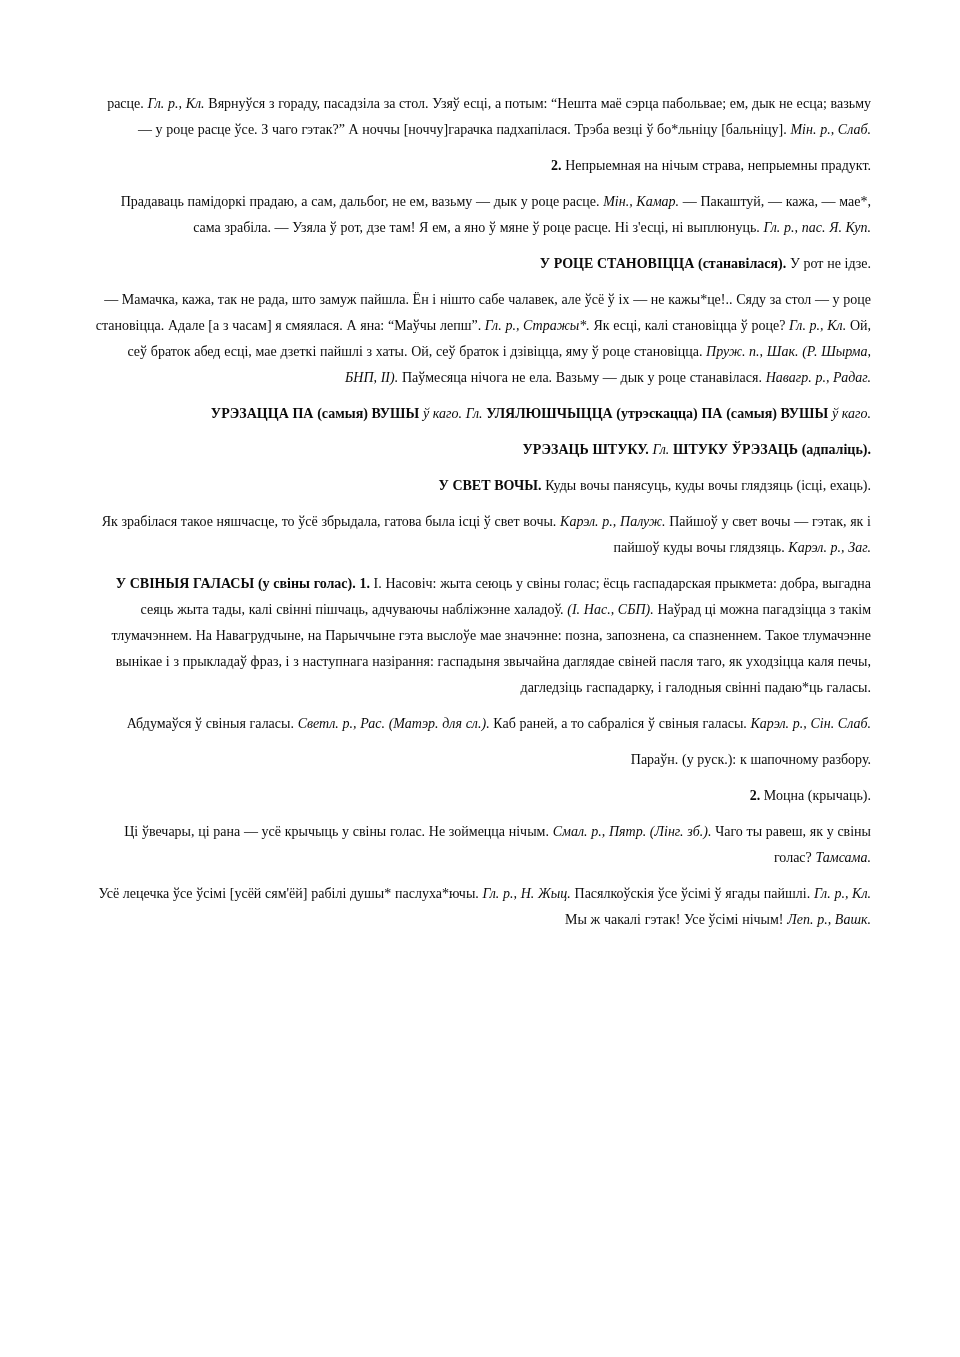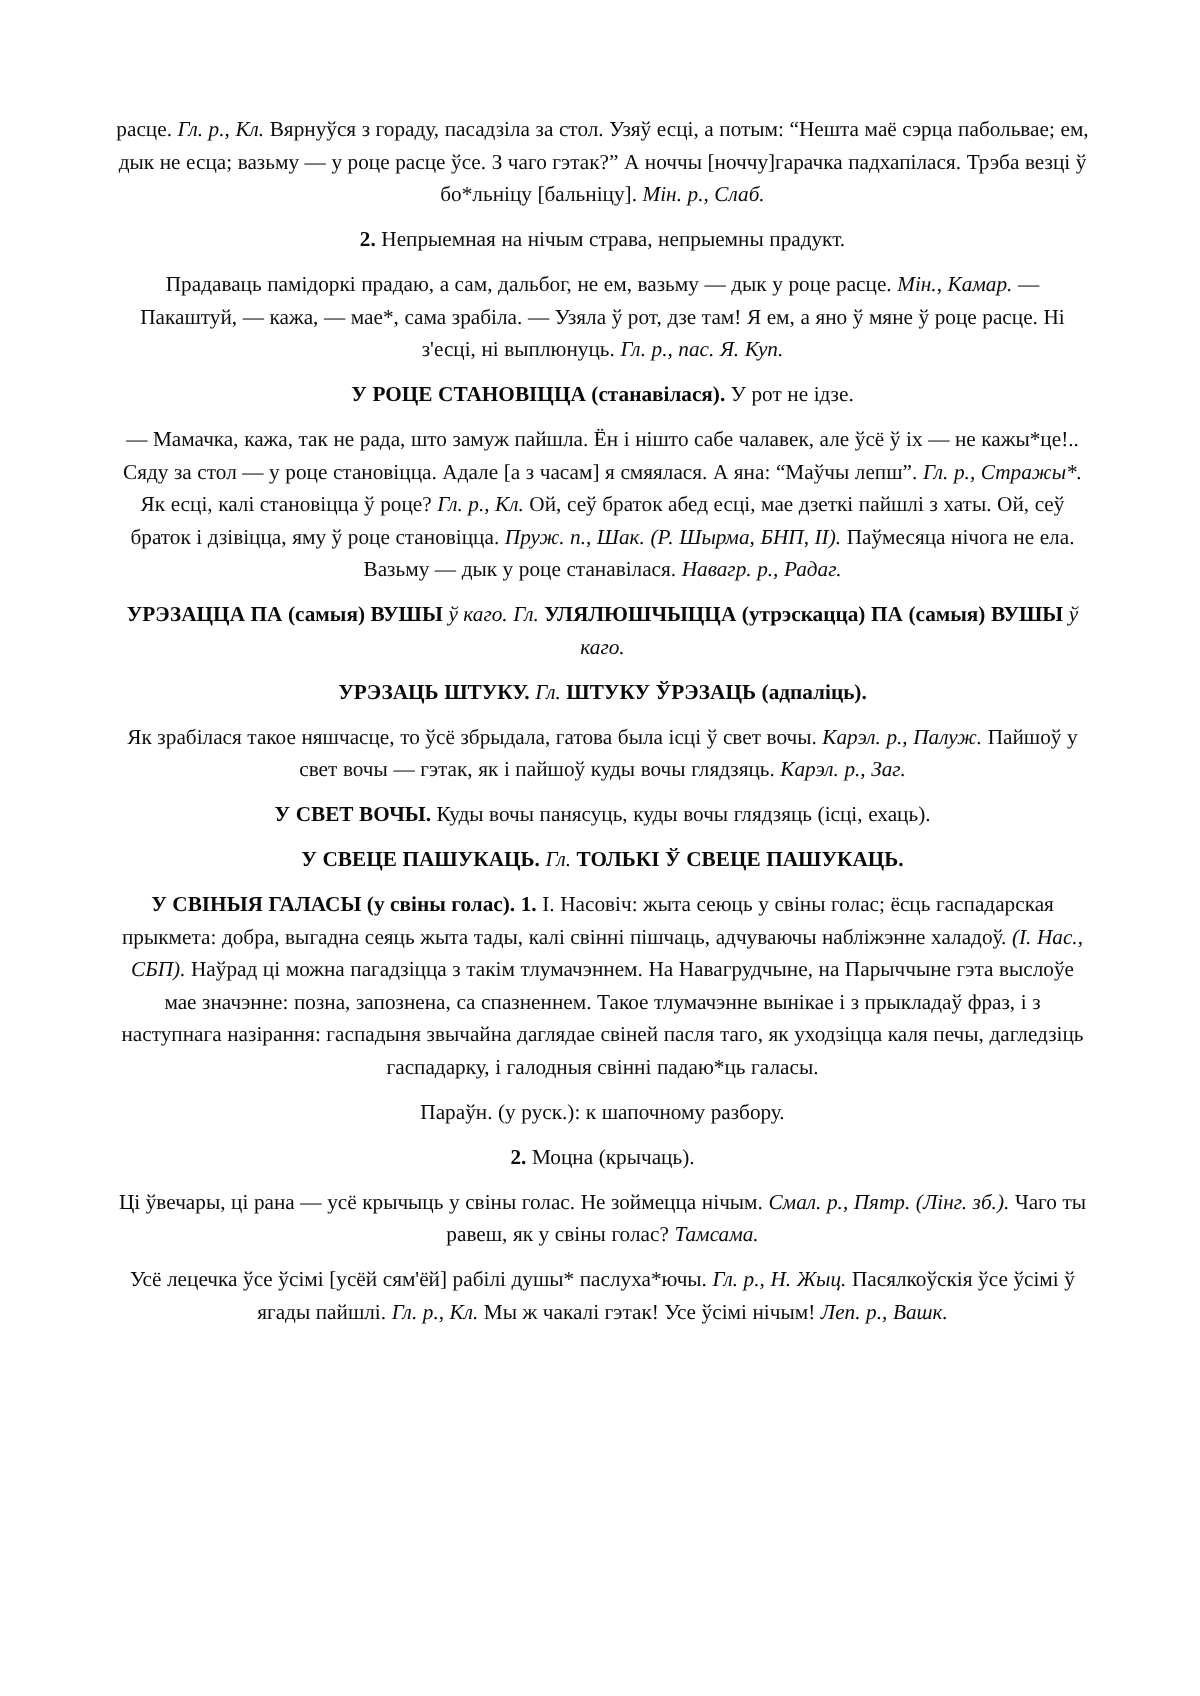--- a/index.html
+++ b/index.html
@@ -18,44 +18,44 @@
     width: 960px; height: 1357px;
     background: #ffffff;
   }
   .doc {
     position: absolute;
     top: 91px;
     left: 93px;
     width: 778px;
   }
   p.para {
-    font-size: 17px;
+    font-size: 14px;
     line-height: 26px;
     margin: 0 0 10px 0;
-    text-align: center;
+    text-align: right;
     word-spacing: 0.2px;
   }
   .r-n  { font-style: normal; font-weight: normal; }
   .r-b  { font-weight: bold;  font-style: normal; }
   .r-i  { font-style: italic; font-weight: normal; }
 </style>
 </head>
 <body>
 
 <div class="page">
   <div class="doc">
       <p class="para"><span class="r-n">расце. </span><span class="r-i">Гл. р., Кл.</span><span class="r-n"> Вярнуўся з гораду, пасадзіла за стол. Узяў есці, а потым: “Нешта маё сэрца пабольвае; ем, дык не есца; вазьму — у роце расце ўсе. З чаго гэтак?” А ноччы [ноччу]гарачка падхапілася. Трэба везці ў бо*льніцу [бальніцу]. </span><span class="r-i">Мін. р., Слаб.</span></p>
       <p class="para"><span class="r-b">2.</span><span class="r-n"> Непрыемная на нічым страва, непрыемны прадукт.</span></p>
       <p class="para"><span class="r-n">Прадаваць памідоркі прадаю, а сам, дальбог, не ем, вазьму — дык у роце расце. </span><span class="r-i">Мін., Камар.</span><span class="r-n"> — Пакаштуй, — кажа, — мае*, сама зрабіла. — Узяла ў рот, дзе там! Я ем, а яно ў мяне ў роце расце. Ні з'есці, ні выплюнуць. </span><span class="r-i">Гл. р., пас. Я. Куп.</span></p>
       <p class="para"><span class="r-b">У РОЦЕ СТАНОВІЦЦА (станавілася).</span><span class="r-n"> У рот не ідзе.</span></p>
       <p class="para"><span class="r-n">— Мамачка, кажа, так не рада, што замуж пайшла. Ён і нішто сабе чалавек, але ўсё ў іх — не кажы*це!.. Сяду за стол — у роце становіцца. Адале [а з часам] я смяялася. А яна: “Маўчы лепш”. </span><span class="r-i">Гл. р., Стражы*.</span><span class="r-n"> Як есці, калі становіцца ў роце? </span><span class="r-i">Гл. р., Кл.</span><span class="r-n"> Ой, сеў браток абед есці, мае дзеткі пайшлі з хаты. Ой, сеў браток і дзівіцца, яму ў роце становіцца. </span><span class="r-i">Пруж. п., Шак. (Р. Шырма, БНП, ІІ).</span><span class="r-n"> Паўмесяца нічога не ела. Вазьму — дык у роце станавілася. </span><span class="r-i">Навагр. р., Радаг.</span></p>
       <p class="para"><span class="r-b">УРЭЗАЦЦА ПА (самыя) ВУШЫ </span><span class="r-i">ў каго. Гл.</span><span class="r-b"> УЛЯЛЮШЧЫЦЦА (утрэскацца) ПА (самыя) ВУШЫ </span><span class="r-i">ў каго.</span></p>
       <p class="para"><span class="r-b">УРЭЗАЦЬ ШТУКУ. </span><span class="r-i">Гл.</span><span class="r-b"> ШТУКУ ЎРЭЗАЦЬ (адпаліць).</span></p>
+      <p class="para"><span class="r-b">У СВЕТ ВОЧЫ.</span><span class="r-n"> Куды вочы панясуць, куды вочы глядзяць (ісці, ехаць).</span></p>
       <p class="para"><span class="r-n">Як зрабілася такое няшчасце, то ўсё збрыдала, гатова была ісці ў свет вочы. </span><span class="r-i">Карэл. р., Палуж.</span><span class="r-n"> Пайшоў у свет вочы — гэтак, як і пайшоў куды вочы глядзяць. </span><span class="r-i">Карэл. р., Заг.</span></p>
-      <p class="para"><span class="r-b">У СВЕТ ВОЧЫ.</span><span class="r-n"> Куды вочы панясуць, куды вочы глядзяць (ісці, ехаць).</span></p>
-      <p class="para"><span class="r-b">У СВЕЦЕ ПАШУКАЦЬ. </span><span class="r-i">Гл.</span><span class="r-b"> ТОЛЬКІ Ў СВЕЦЕ ПАШУКАЦЬ.</span></p>
       <p class="para"><span class="r-b">У СВІНЫЯ ГАЛАСЫ (у свіны голас). 1.</span><span class="r-n"> І. Насовіч: жыта сеюць у свіны голас; ёсць гаспадарская прыкмета: добра, выгадна сеяць жыта тады, калі свінні пішчаць, адчуваючы набліжэнне халадоў. </span><span class="r-i">(І. Нас., СБП).</span><span class="r-n"> Наўрад ці можна пагадзіцца з такім тлумачэннем. На Навагрудчыне, на Парыччыне гэта выслоўе мае значэнне: позна, запознена, са спазненнем. Такое тлумачэнне вынікае і з прыкладаў фраз, і з наступнага назірання: гаспадыня звычайна даглядае свіней пасля таго, як уходзіцца каля печы, дагледзіць гаспадарку, і галодныя свінні падаю*ць галасы.</span></p>
+      <p class="para"><span class="r-n">Абдумаўся ў свіныя галасы. </span><span class="r-i">Светл. р., Рас. (Матэр. для сл.).</span><span class="r-n"> Каб раней, а то сабраліся ў свіныя галасы. </span><span class="r-i">Карэл. р., Сін. Слаб.</span></p>
       <p class="para"><span class="r-n">Параўн. (у руск.): к шапочному разбору.</span></p>
       <p class="para"><span class="r-b">2.</span><span class="r-n"> Моцна (крычаць).</span></p>
       <p class="para"><span class="r-n">Ці ўвечары, ці рана — усё крычыць у свіны голас. Не зоймецца нічым. </span><span class="r-i">Смал. р., Пятр. (Лінг. зб.).</span><span class="r-n"> Чаго ты равеш, як у свіны голас? </span><span class="r-i">Тамсама.</span></p>
       <p class="para"><span class="r-n">Усё лецечка ўсе ўсімі [усёй сям'ёй] рабілі душы* паслуха*ючы. </span><span class="r-i">Гл. р., Н. Жыц.</span><span class="r-n"> Пасялкоўскія ўсе ўсімі ў ягады пайшлі. </span><span class="r-i">Гл. р., Кл.</span><span class="r-n"> Мы ж чакалі гэтак! Усе ўсімі нічым! </span><span class="r-i">Леп. р., Вашк.</span></p>
     </div>
 </div>
 
 </body></html>

